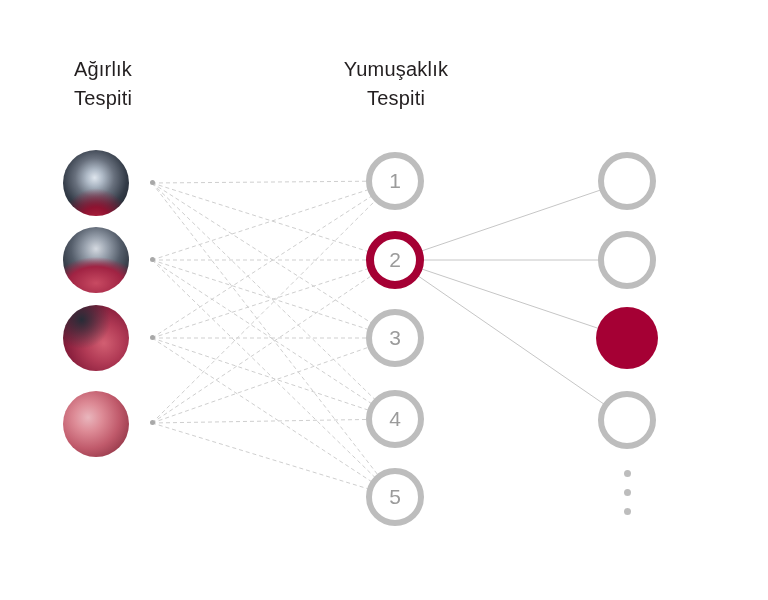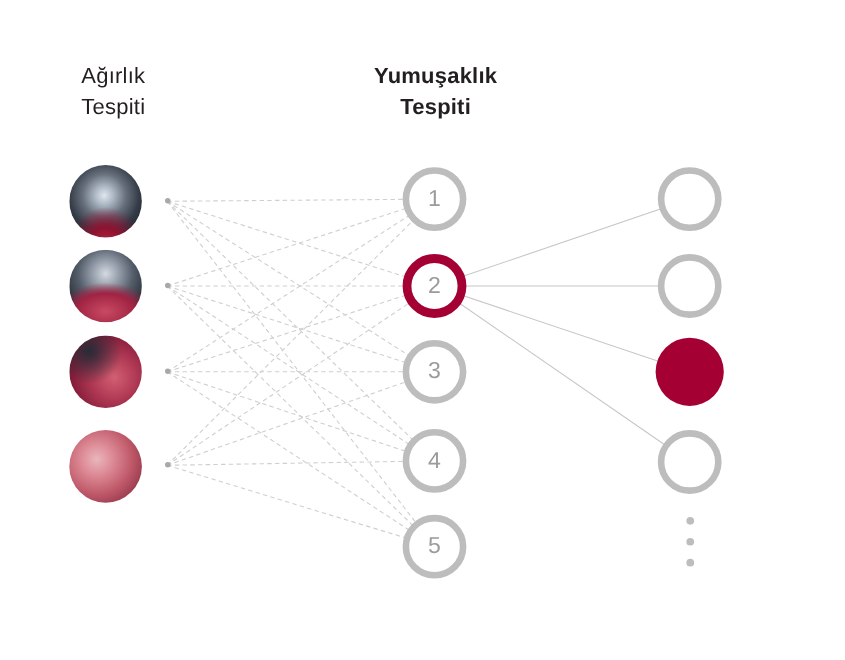--- a/index.html
+++ b/index.html
@@ -10,21 +10,21 @@
     overflow:hidden;
     font-family:"Liberation Sans", sans-serif;
   }
   .links{position:absolute;left:0;top:0;z-index:1;}
   .col-title{
     position:absolute;top:55px;z-index:2;
     font-size:20px;line-height:29px;color:#231F20;
     text-align:center;white-space:pre-line;letter-spacing:.2px;
   }
   .t1{left:13px;width:180px;text-align:center;}
-  .t2{left:296px;width:200px;font-weight:bold;}
+  .t2{left:296px;width:200px;}
   .t3{left:513px;width:240px;}
 
   .photo{
     position:absolute;z-index:2;
     width:66px;height:66px;border-radius:50%;
   }
   .p1{left:63px;top:150px;background:
       radial-gradient(circle at 50% 108%, #b1233f 0%, #8e1331 18%, rgba(142,19,49,0) 42%),
       radial-gradient(circle at 48% 42%, #dfe6ee 0%, #aeb9c6 16%, #68707d 38%, #333b47 62%, #10151c 100%);}
   .p2{left:63px;top:227px;background:

